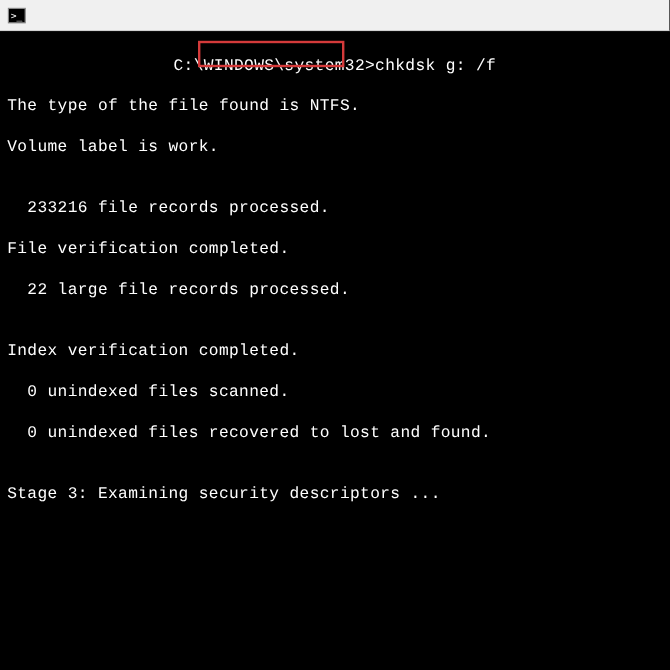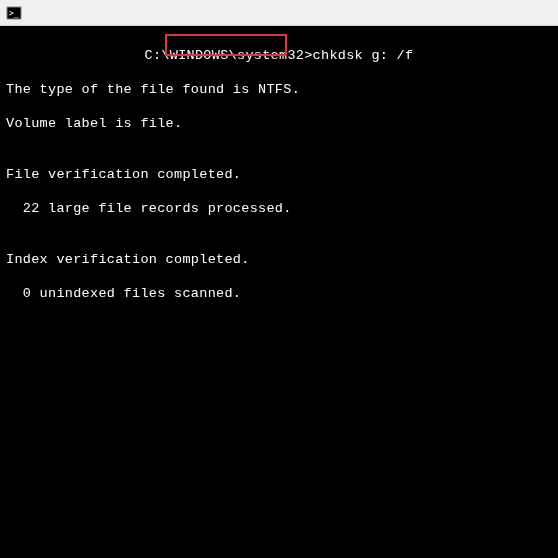--- a/index.html
+++ b/index.html
@@ -60,28 +60,31 @@
     <svg width="16" height="16" viewBox="0 0 16 16">
       <rect x="1" y="2" width="14" height="12" fill="#000" stroke="#888" stroke-width="1"></rect>
       <text x="3" y="11" fill="#fff" font-size="8" font-family="monospace">&gt;_</text>
     </svg>
   </span>
 </div>
 
 <div class="terminal">
 <span class="line prompt-line"><span>C:\WINDOWS\system32&gt;</span><span class="cmd">chkdsk g: /f</span></span>
 <span class="line">The type of the file found is NTFS.</span>
-<span class="line">Volume label is file.</span>
+<span class="line">Volume label is work.</span>
 <span class="line"></span>
+<span class="line">  233216 file records processed.</span>
 <span class="line">File verification completed.</span>
 <span class="line">  22 large file records processed.</span>
 <span class="line"></span>
 <span class="line">Index verification completed.</span>
 <span class="line">  0 unindexed files scanned.</span>
+<span class="line">  0 unindexed files recovered to lost and found.</span>
 <span class="line"></span>
+<span class="line">Stage 3: Examining security descriptors ...</span>
 
 
 
 
 
 <span class="line"></span>
 
 
 <span class="line"></span>
 

